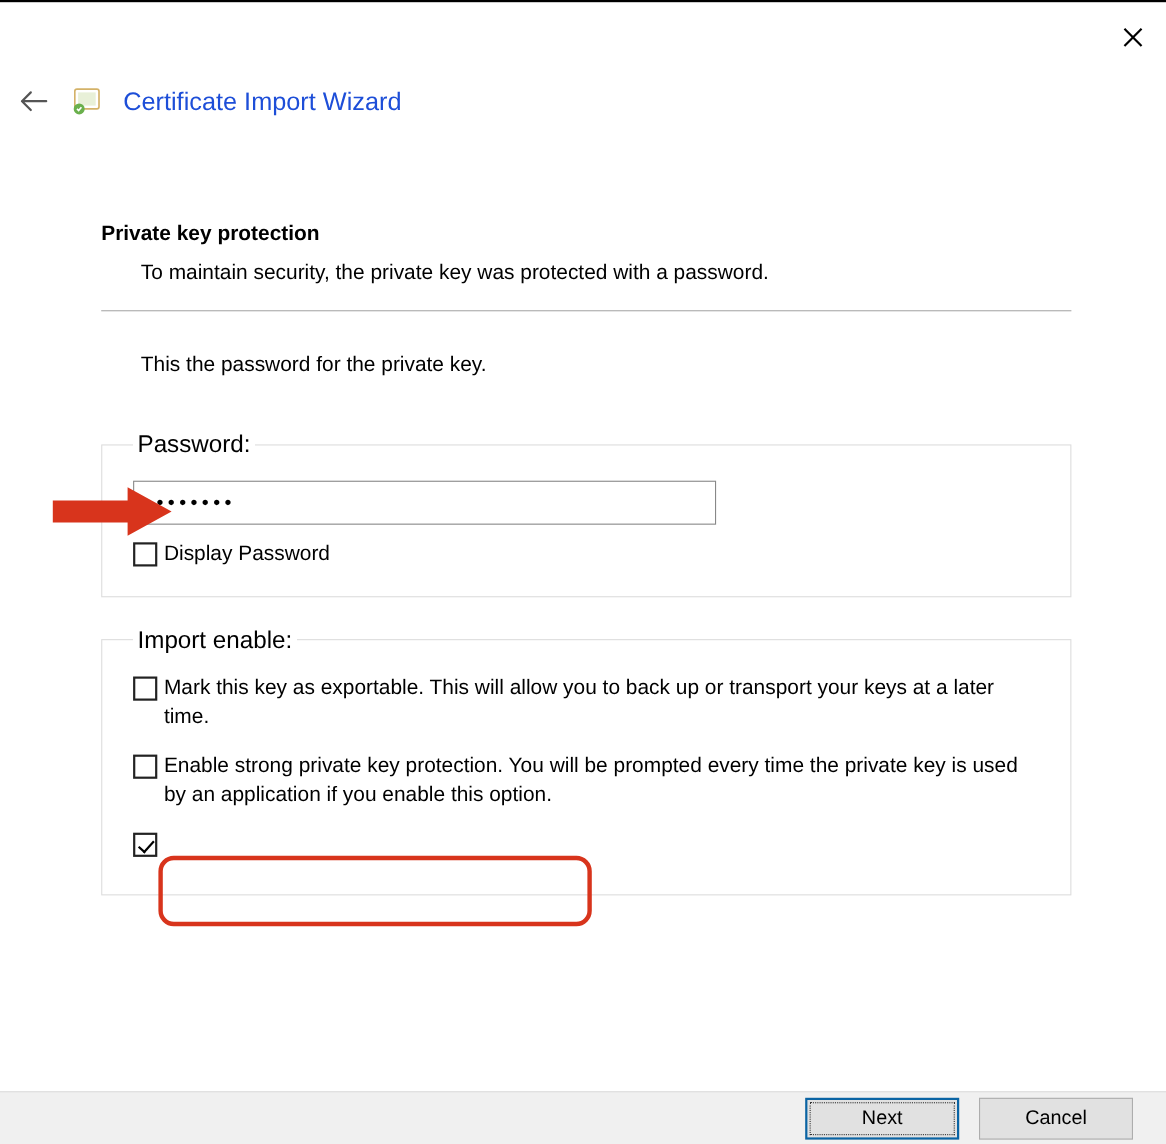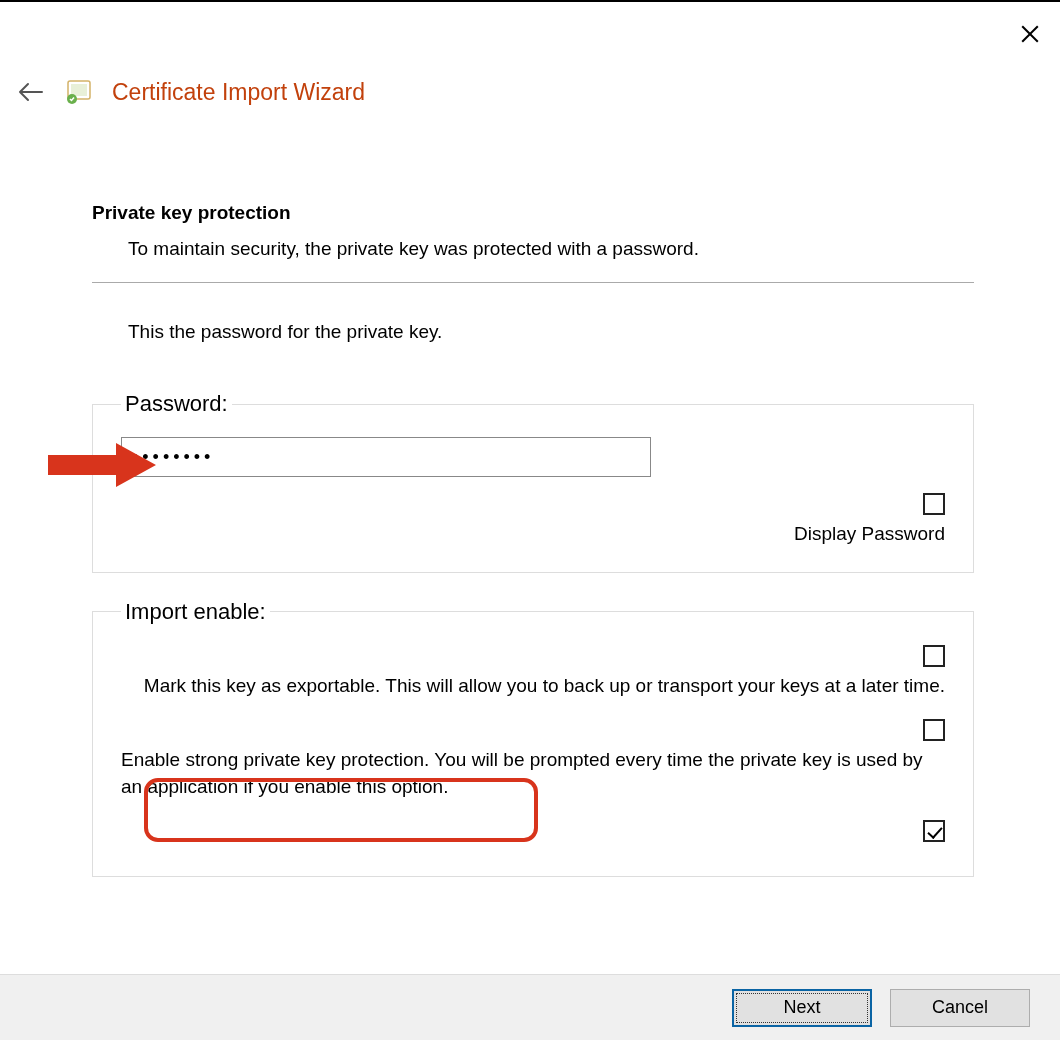--- a/index.html
+++ b/index.html
@@ -45,21 +45,21 @@
       display: flex; align-items: center; justify-content: center;
       cursor: pointer;
     }
     .back-arrow svg { stroke: #555; }
     .wizard-icon {
       width: 30px; height: 30px;
       position: relative;
     }
     .wizard-title {
       font-size: 23px;
-      color: #c2410c;
+      color: #1d4ed8;
       font-weight: 400;
     }
 
     .content {
       position: absolute;
       top: 200px;
       left: 92px;
       right: 86px;
     }
     .section-heading {
@@ -98,26 +98,25 @@
       height: 40px;
       border: 1px solid #888;
       padding: 0 10px;
       font-size: 18px;
       letter-spacing: 4px;
       margin: 6px 0 14px 0;
       display: block;
     }
     .cb-row {
       display: flex;
-      align-items: flex-end;
+      align-items: flex-start;
       gap: 6px;
       margin: 4px 0 18px 0;
       font-size: 19px;
       line-height: 1.4;
-      flex-direction: column;
     }
     .cb-row:last-child { margin-bottom: 0; }
     .cb {
       width: 22px; height: 22px;
       border: 2px solid #222;
       flex-shrink: 0;
       margin-top: 2px;
       position: relative;
       cursor: pointer;
       background: #fff;
@@ -142,21 +141,21 @@
 
     .red-arrow {
       position: absolute;
       pointer-events: none;
     }
 
     .footer {
       position: absolute;
       bottom: 0;
       left: 0; right: 0;
-      height: 66px;
+      height: 48px;
       background: #f0f0f0;
       border-top: 1px solid #ddd;
       display: flex;
       justify-content: flex-end;
       align-items: center;
       padding-right: 30px;
       gap: 18px;
     }
     .btn {
       width: 140px;

